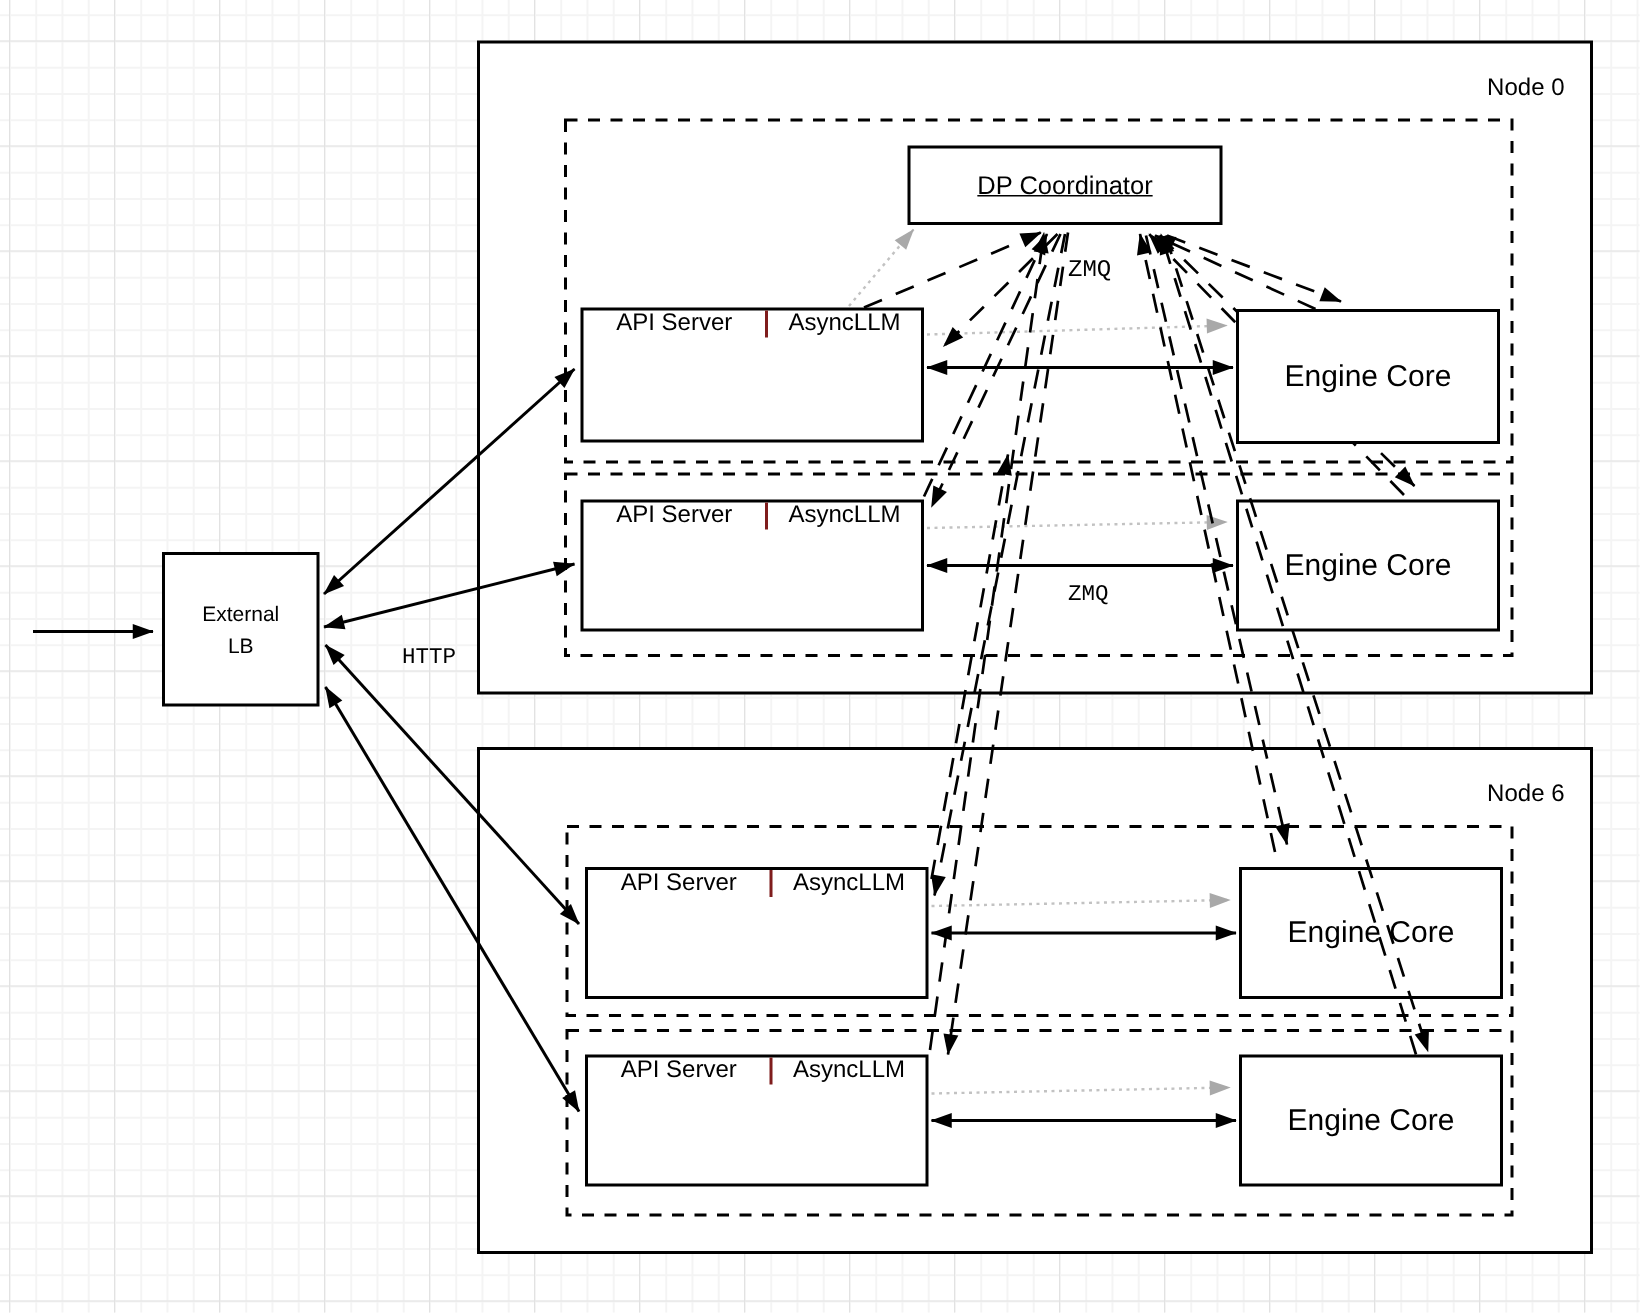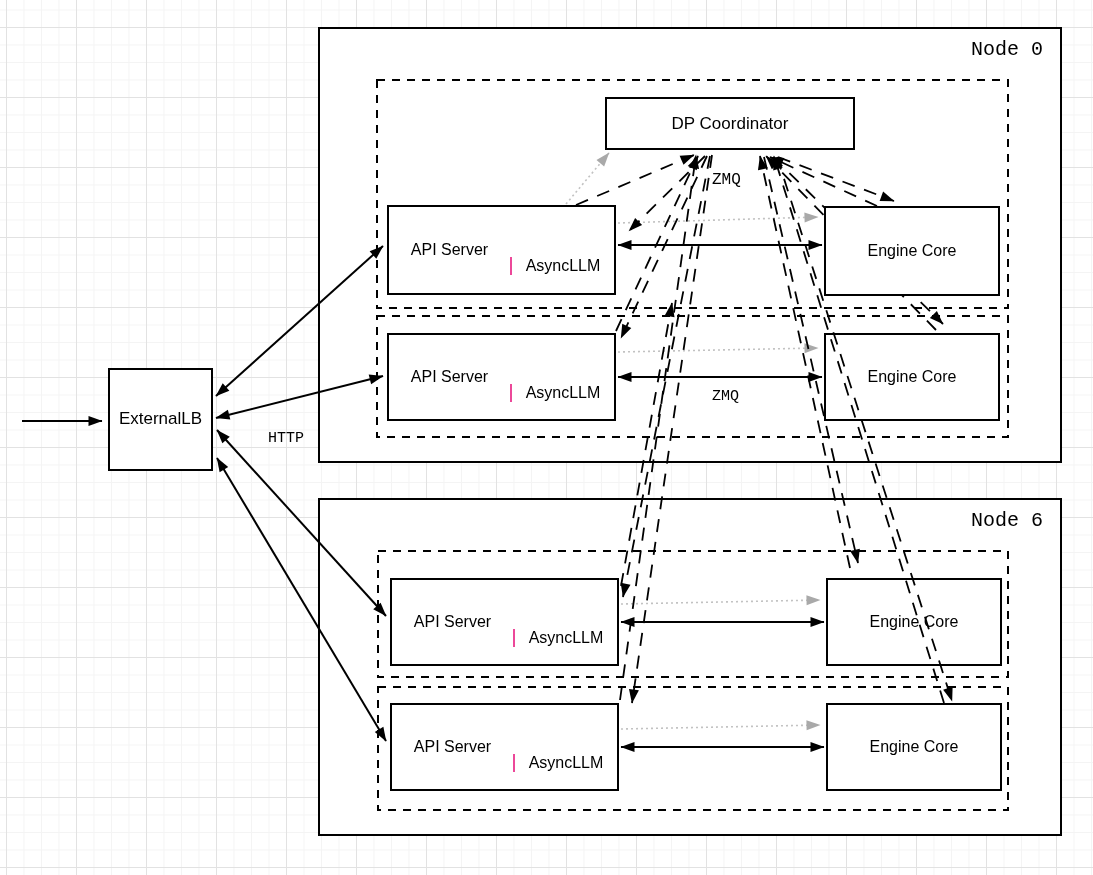--- a/index.html
+++ b/index.html
@@ -10,49 +10,49 @@
     background-image:
       linear-gradient(#e2e2e2 1px, transparent 1px),
       linear-gradient(90deg,#e2e2e2 1px, transparent 1px),
       linear-gradient(#f4f4f4 1px, transparent 1px),
       linear-gradient(90deg,#f4f4f4 1px, transparent 1px);
     background-size:70px 70px,70px 70px,17.5px 17.5px,17.5px 17.5px;
     background-position:6px 27px,6px 27px,6px 27px,6px 27px;
   }
   .box{position:absolute;background:#fff;border:2px solid #000;box-sizing:border-box;z-index:1;}
   .node{z-index:0;}
-  .node-label{position:absolute;top:9px;right:17px;font-size:20px;font-family:Liberation Mono, monospace;}
-  .center-label{display:flex;align-items:center;justify-content:center;font-size:16px;text-align:center;}
-  .combo{display:flex;align-items:center;}
+  .node-label{position:absolute;top:21px;right:17px;font-size:16px;}
+  .center-label{display:flex;align-items:center;justify-content:center;font-size:20px;text-align:center;}
+  .combo{display:flex;align-items:flex-start;}
   .combo .cell{flex:0 0 121px;display:flex;align-items:center;justify-content:center;font-size:16px;}
-  .combo .cell.right{flex:1 1 auto;border-left:2px solid #ec4899;margin-top:32px;}
+  .combo .cell.right{flex:1 1 auto;border-left:2px solid #7f1d1d;}
   .edge-label{position:absolute;z-index:4;font-size:15px;background:transparent;font-family:Liberation Mono, monospace;}
   #connectors{position:absolute;left:0;top:0;z-index:2;pointer-events:none;}
   .topbox{z-index:3;}
-  .lb-text{flex-direction:row;line-height:1.45;font-size:17px;align-items:center;}
+  .lb-text{flex-direction:column;line-height:1.45;font-size:14px;align-items:center;}
   .dp-text{font-size:17px;}
 </style>
 </head>
 <body>
 
 <div id="canvas">
 
   <div class="box node" style="left:318px;top:27px;width:744px;height:436px;">
     <div class="node-label">Node 0</div>
   </div>
   <div class="box node" style="left:318px;top:498px;width:744px;height:338px;">
     <div class="node-label">Node 6</div>
   </div>
 
   <div class="box center-label lb-text" style="left:108px;top:368px;width:105px;height:103px;">
     <span>External</span>
     <span>LB</span>
   </div>
 
-  <div class="box center-label dp-text" style="left:605px;top:97px;width:250px;height:53px;">
+  <div class="box center-label dp-text" style="left:605px;top:97px;width:210px;height:53px;text-decoration:underline;">
     <span>DP Coordinator</span>
   </div>
 
   <div class="box combo" style="left:387px;top:205px;width:229px;height:90px;">
     <div class="cell">API Server</div>
     <div class="cell right">AsyncLLM</div>
   </div>
   <div class="box center-label topbox" style="left:824px;top:206px;width:176px;height:90px;">Engine Core</div>
 
   <div class="box combo" style="left:387px;top:333px;width:229px;height:88px;">

